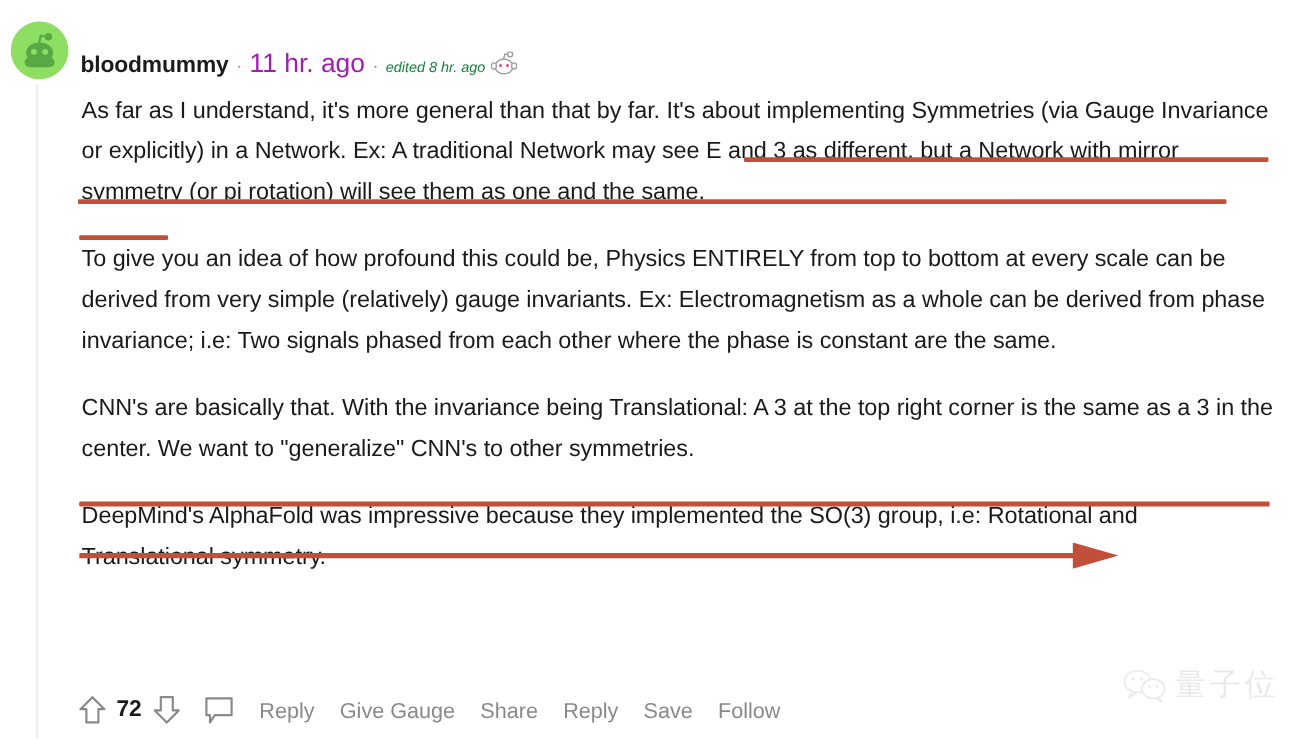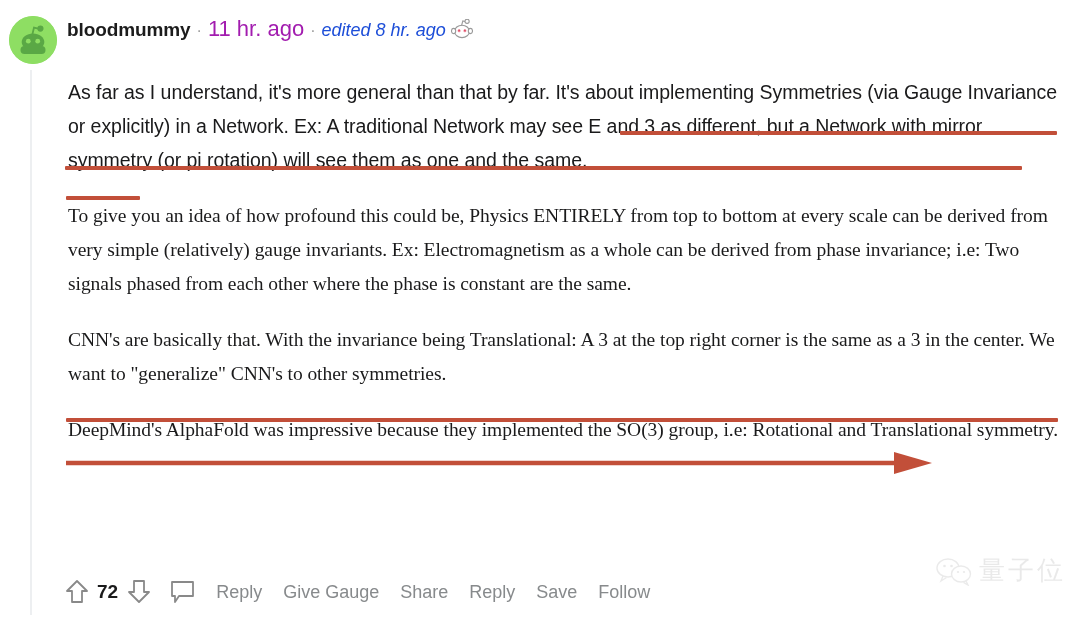--- a/index.html
+++ b/index.html
@@ -32,21 +32,21 @@
     background: #edeff1;
   }
 
   
   .header {
     position: absolute;
     left: 0;
     top: 16px;
     height: 50px;
     display: flex;
-    align-items: flex-start;
+    align-items: flex-end;
   }
   .avatar {
     width: 48px;
     height: 48px;
     margin-left: 9px;
     border-radius: 50%;
     background: #8ede63;
     position: relative;
     overflow: hidden;
     flex: 0 0 auto;
@@ -68,22 +68,22 @@
   .dot {
     color: #9b9b9b;
     font-size: 16px;
     margin: 0 6px;
   }
   .age {
     font-size: 22px;
     color: #a21caf;
   }
   .edited {
-    font-size: 18px;
-    color: #1d4ed8;
+    font-size: 12px;
+    color: #15803d;
     font-style: italic;
   }
   .edit-emoji {
     margin-left: 5px;
     position: relative;
     top: 3px;
     display: inline-block;
   }
 
   
@@ -93,21 +93,21 @@
     top: 72px;
     width: 1000px;
   }
   .para {
     font-size: 19.5px;
     line-height: 34px;
     color: #1a1a1b;
     margin: 3px;
     letter-spacing: -0.05px;
   }
-  .para + .para { margin-top: 22px; font-family: Liberation Serif, serif; }
+  .para + .para { margin-top: 22px; }
 
   
   .anno {
     position: absolute;
     background: #c24f39;
     border-radius: 1px;
     pointer-events: none;
   }
   #anno-u1 { left: 620px; top: 131px; width: 437px; height: 4px; }
   #anno-u2 { left: 65px;  top: 166px; width: 957px; height: 4px; }

